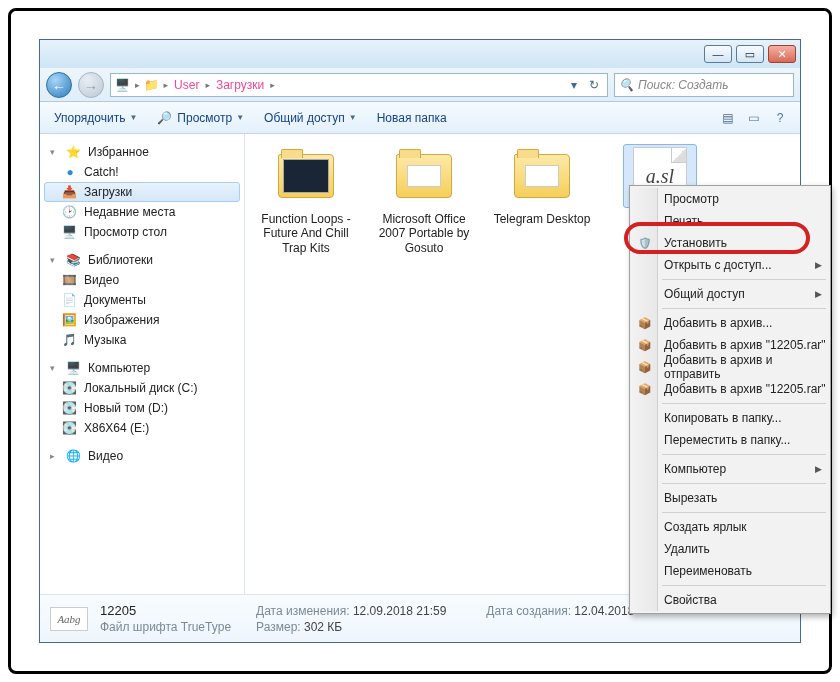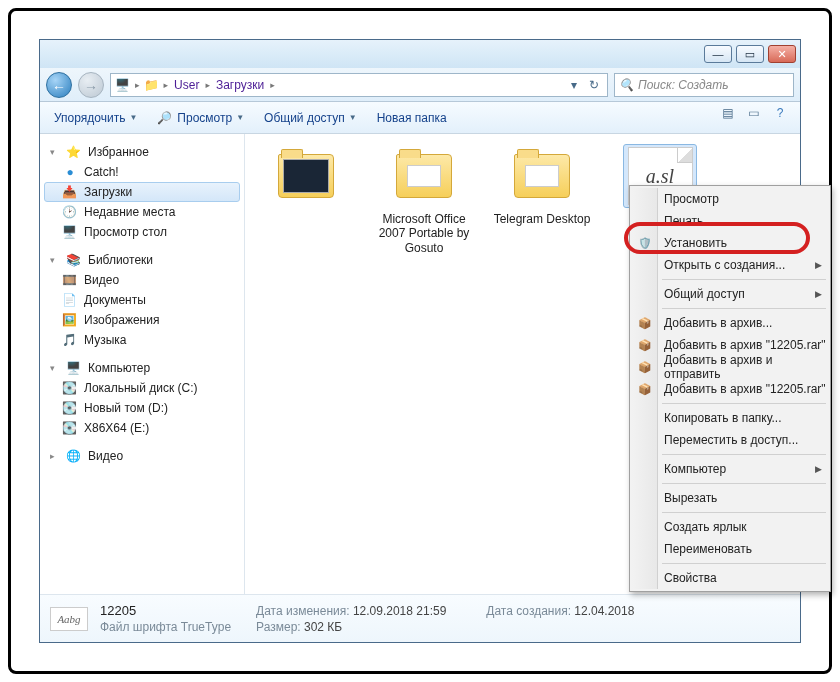--- a/index.html
+++ b/index.html
@@ -6,46 +6,46 @@
 body { background: #fff; width: 840px; height: 682px; position: relative; overflow: hidden; }
 .outer { position: absolute; inset: 8px; border: 3px solid #000; border-radius: 8px; background: #fff; display: flex; flex-direction: column; }
 .window { position: absolute; inset: 28px; border: 1px solid #4a6a8a; background: #fff; display: flex; flex-direction: column; }
 .titlebar { height: 28px; background: linear-gradient(to bottom,#e6f2fb,#cfe5f5); display: flex; justify-content: flex-end; align-items: center; padding: 0 4px; gap: 4px; }
 .win-btn { width: 28px; height: 18px; border: 1px solid #5a7a9a; border-radius: 3px; background: linear-gradient(#f8fbff,#d6e6f4); display: flex; align-items: center; justify-content: center; font-size: 11px; color: #234; }
 .win-btn.close { background: linear-gradient(#f5b0a5,#d86a58); color: #fff; border-color: #a04030; }
 .addrbar { height: 34px; background: linear-gradient(#eef6fc,#dfeefa); display: flex; align-items: center; padding: 0 6px; gap: 6px; border-bottom: 1px solid #b6c8d8; }
 .nav-circle { width: 26px; height: 26px; border-radius: 50%; background: radial-gradient(circle at 35% 30%,#a7d5f7,#2a7dbd); border: 1px solid #2c6fa0; display: flex; align-items: center; justify-content: center; color: #fff; font-size: 14px; }
 .nav-circle.disabled { background: radial-gradient(circle at 35% 30%,#e8eef3,#bcc8d3); color: #8a9aa8; border-color: #a6b4c0; }
 .addr-field { flex: 1; height: 24px; background: #fff; border: 1px solid #9eb6c9; display: flex; align-items: center; padding: 0 4px; gap: 4px; }
-.crumb { color: #4c1d95; padding: 0 2px; }
+.crumb { color: #ec4899; padding: 0 2px; }
 .crumb-sep { color: #777; font-size: 9px; }
 .addr-icons { display: flex; gap: 2px; margin-left: auto; }
 .addr-icons span { width: 18px; height: 18px; display: flex; align-items: center; justify-content: center; color: #486a88; }
 .search-field { width: 180px; height: 24px; background: #fff; border: 1px solid #9eb6c9; display: flex; align-items: center; padding: 0 4px; color: #888; font-style: italic; gap: 4px; }
-.toolbar { height: 32px; background: linear-gradient(#f6fbff,#e3f0fb); border-bottom: 1px solid #c8d6e2; display: flex; padding: 0 8px; gap: 8px; }
+.toolbar { height: 32px; background: linear-gradient(#f6fbff,#e3f0fb); border-bottom: 1px solid #c8d6e2; display: flex; align-items: center; padding: 0 8px; gap: 8px; }
 .tool-btn { display: inline-flex; align-items: center; gap: 4px; padding: 3px 6px; color: #15428b; border-radius: 3px; }
 .tool-btn .caret { font-size: 8px; color: #486a88; }
 .tool-right { margin-left: auto; display: flex; gap: 2px; }
 .tool-right span { width: 24px; height: 22px; display: flex; align-items: center; justify-content: center; color: #486a88; }
 .body { flex: 1; display: flex; min-height: 0; }
 .sidebar { width: 205px; border-right: 1px solid #dde6ee; padding: 8px 0; overflow: hidden; }
 .group { margin-bottom: 8px; }
 .group-head, .nav-item { display: flex; align-items: center; gap: 6px; padding: 2px 8px 2px 22px; height: 20px; color: #222; white-space: nowrap; }
 .group-head { padding-left: 10px; }
 .group-head .exp { width: 10px; font-size: 9px; color: #888; }
 .nav-item.selected { background: linear-gradient(#e8f2fc,#d4e7f9); border: 1px solid #a8cdee; border-radius: 3px; margin: 0 4px; padding-left: 17px; }
 .ico { width: 16px; height: 16px; display: inline-flex; align-items: center; justify-content: center; font-size: 12px; }
 .content { flex: 1; display: flex; padding: 10px 8px; gap: 12px; align-items: flex-start; }
 .file-item { width: 106px; display: flex; flex-direction: column; align-items: center; text-align: center; gap: 4px; }
 .file-item.selected .icon-wrap { background: #d4e7fb; border: 1px solid #8ab8e2; border-radius: 3px; }
 .icon-wrap { width: 74px; height: 64px; display: flex; align-items: center; justify-content: center; }
 .folder-icon { width: 56px; height: 44px; background: linear-gradient(#fde9a8,#f6cf5a); border: 1px solid #d4a83a; border-radius: 2px 4px 4px 4px; position: relative; }
 .folder-icon::before { content: ''; position: absolute; top: -6px; left: 2px; width: 20px; height: 8px; background: #f9dc8a; border: 1px solid #d4a83a; border-bottom: none; border-radius: 2px 2px 0 0; }
 .folder-thumb { position: absolute; inset: 4px; background: #1a2636; border: 1px solid #aaa; }
-.file-icon-font { width: 65px; height: 58px; background: #fff; border: 1px solid #ccc; position: relative; display: flex; align-items: center; justify-content: center; font-family: cursive; font-size: 20px; color: #444; font-style: italic; }
+.file-icon-font { width: 54px; height: 58px; background: #fff; border: 1px solid #ccc; position: relative; display: flex; align-items: center; justify-content: center; font-family: cursive; font-size: 20px; color: #444; font-style: italic; }
 .file-icon-font::before { content: ''; position: absolute; top: 0; right: 0; width: 14px; height: 14px; background: linear-gradient(135deg,#fff 50%,#ddd 50%); border-left: 1px solid #ccc; border-bottom: 1px solid #ccc; }
 .file-label { font-size: 12px; color: #222; line-height: 1.2; word-wrap: break-word; }
 .statusbar { height: 48px; border-top: 1px solid #dde6ee; background: linear-gradient(#f8fcff,#eef6fc); display: flex; align-items: center; padding: 0 10px; gap: 12px; }
 .status-thumb { width: 38px; height: 24px; background: #fff; border: 1px solid #ccc; display: flex; align-items: center; justify-content: center; font-style: italic; font-family: cursive; color: #666; font-size: 11px; }
 .status-text { display: flex; flex-direction: column; gap: 2px; }
 .status-text .name { font-size: 13px; color: #222; }
 .status-text .type { color: #7a8a98; }
 .status-meta { display: grid; grid-template-columns: auto auto; column-gap: 40px; row-gap: 2px; color: #444; margin-left: 13px; }
 .status-meta .lbl { color: #7a8a98; }
 .ctx-menu { position: absolute; top: 185px; left: 629px; width: 202px; background: #f2f2f2; border: 1px solid #a0a0a0; box-shadow: 2px 3px 6px rgba(0,0,0,0.3); padding: 2px; z-index: 50; }
@@ -191,20 +191,21 @@
       </div>
     </div>
 
     <div class="content" id="file-list">
           <div class="file-item">
             <div class="icon-wrap">
               <div class="folder-icon">
                 <div class="folder-thumb"></div>
               </div>
             </div>
+            <div class="file-label">Function Loops - Future And Chill Trap Kits</div>
           </div>
           <div class="file-item">
             <div class="icon-wrap">
               <div class="folder-icon">
                 <div style="position: absolute; inset: 10px; background: rgb(255, 255, 255); border: 1px solid rgb(204, 204, 204);"></div>
               </div>
             </div>
             <div class="file-label">Microsoft Office 2007 Portable by Gosuto</div>
           </div>
           <div class="file-item">
@@ -246,21 +247,21 @@
       <span>Просмотр</span>
     </div>
     <div class="ctx-item">
       <span>Печать</span>
     </div>
     <div class="ctx-item">
       <span class="mi-ico">🛡️</span>
       <span>Установить</span>
     </div>
     <div class="ctx-item">
-      <span>Открыть с создания...</span>
+      <span>Открыть с доступ...</span>
       <span class="arrow">▶</span>
     </div>
     <div class="ctx-sep"></div>
     <div class="ctx-item">
       <span>Общий доступ</span>
       <span class="arrow">▶</span>
     </div>
     <div class="ctx-sep"></div>
     <div class="ctx-item">
       <span class="mi-ico">📦</span>
@@ -276,36 +277,39 @@
     </div>
     <div class="ctx-item">
       <span class="mi-ico">📦</span>
       <span>Добавить в архив "12205.rar"</span>
     </div>
     <div class="ctx-sep"></div>
     <div class="ctx-item">
       <span>Копировать в папку...</span>
     </div>
     <div class="ctx-item">
-      <span>Переместить в доступ...</span>
+      <span>Переместить в папку...</span>
     </div>
     <div class="ctx-sep"></div>
     <div class="ctx-item">
       <span>Компьютер</span>
       <span class="arrow">▶</span>
     </div>
     <div class="ctx-sep"></div>
     <div class="ctx-item">
       <span>Вырезать</span>
     </div>
     <div class="ctx-sep"></div>
     <div class="ctx-item">
       <span>Создать ярлык</span>
     </div>
     <div class="ctx-item">
+      <span>Удалить</span>
+    </div>
+    <div class="ctx-item">
       <span>Переименовать</span>
     </div>
     <div class="ctx-sep"></div>
     <div class="ctx-item">
       <span>Свойства</span>
     </div>
   </div>
 <div class="highlight-oval"></div>
 
 </body></html>

